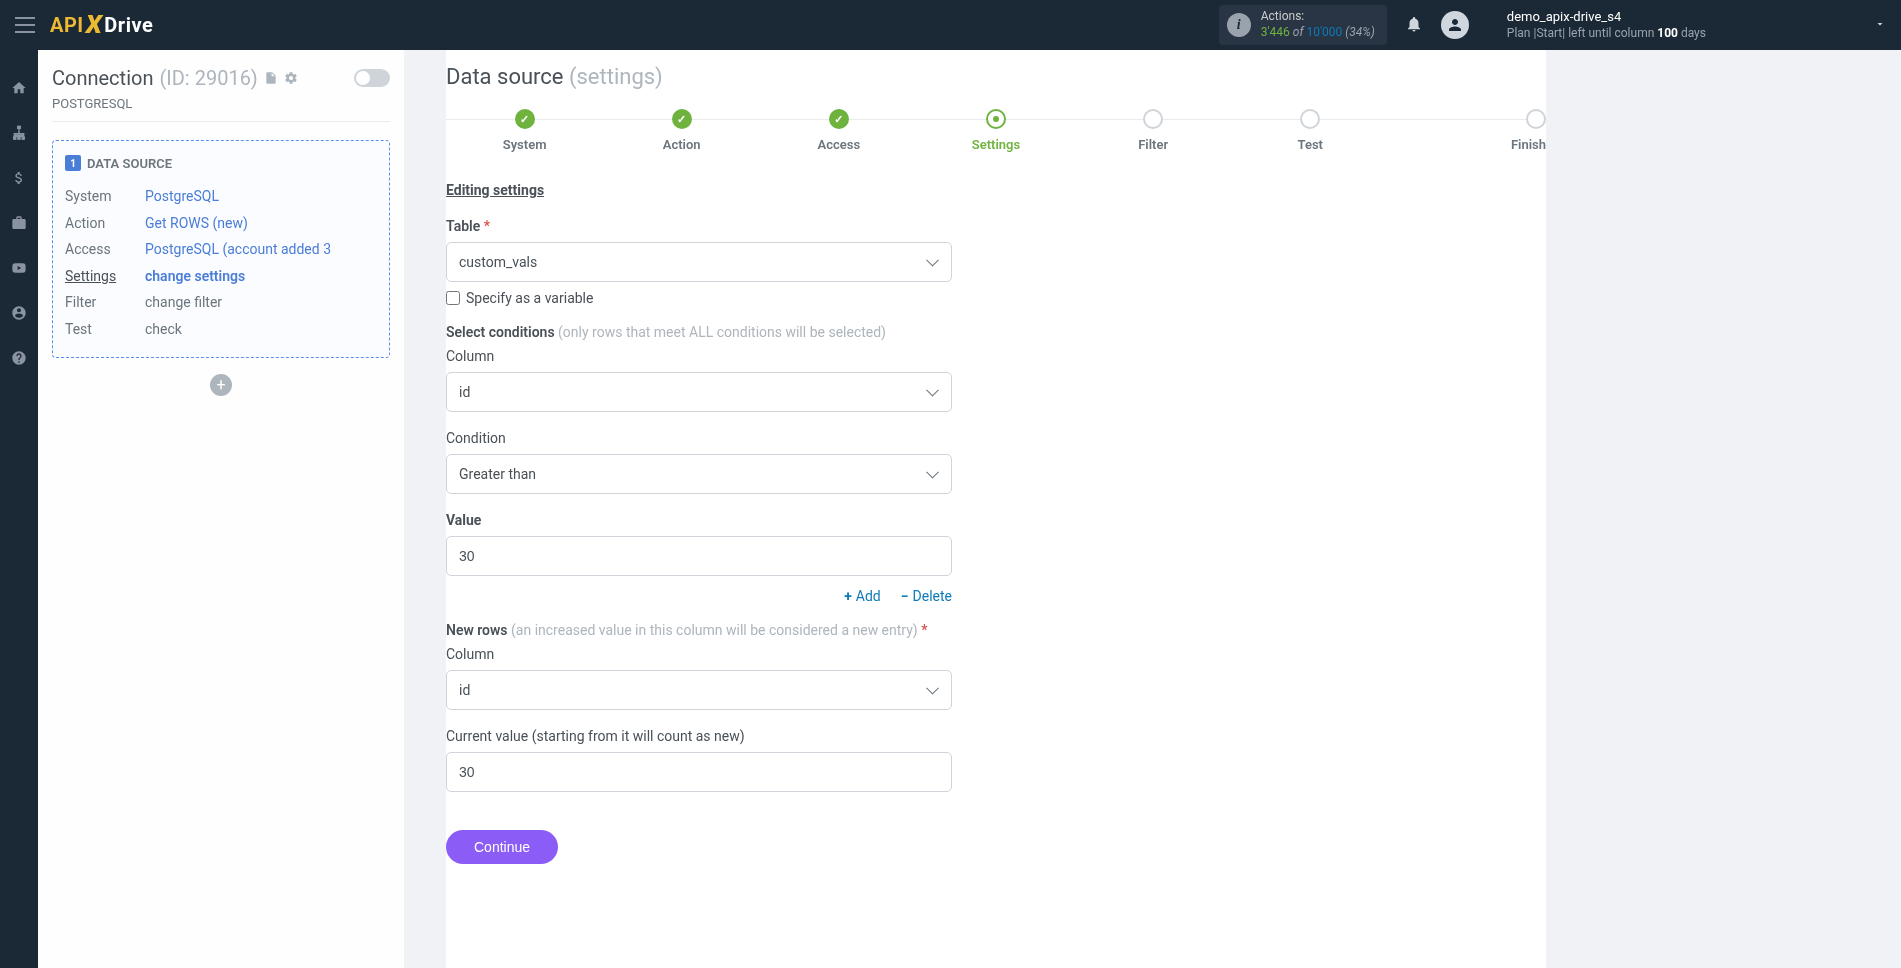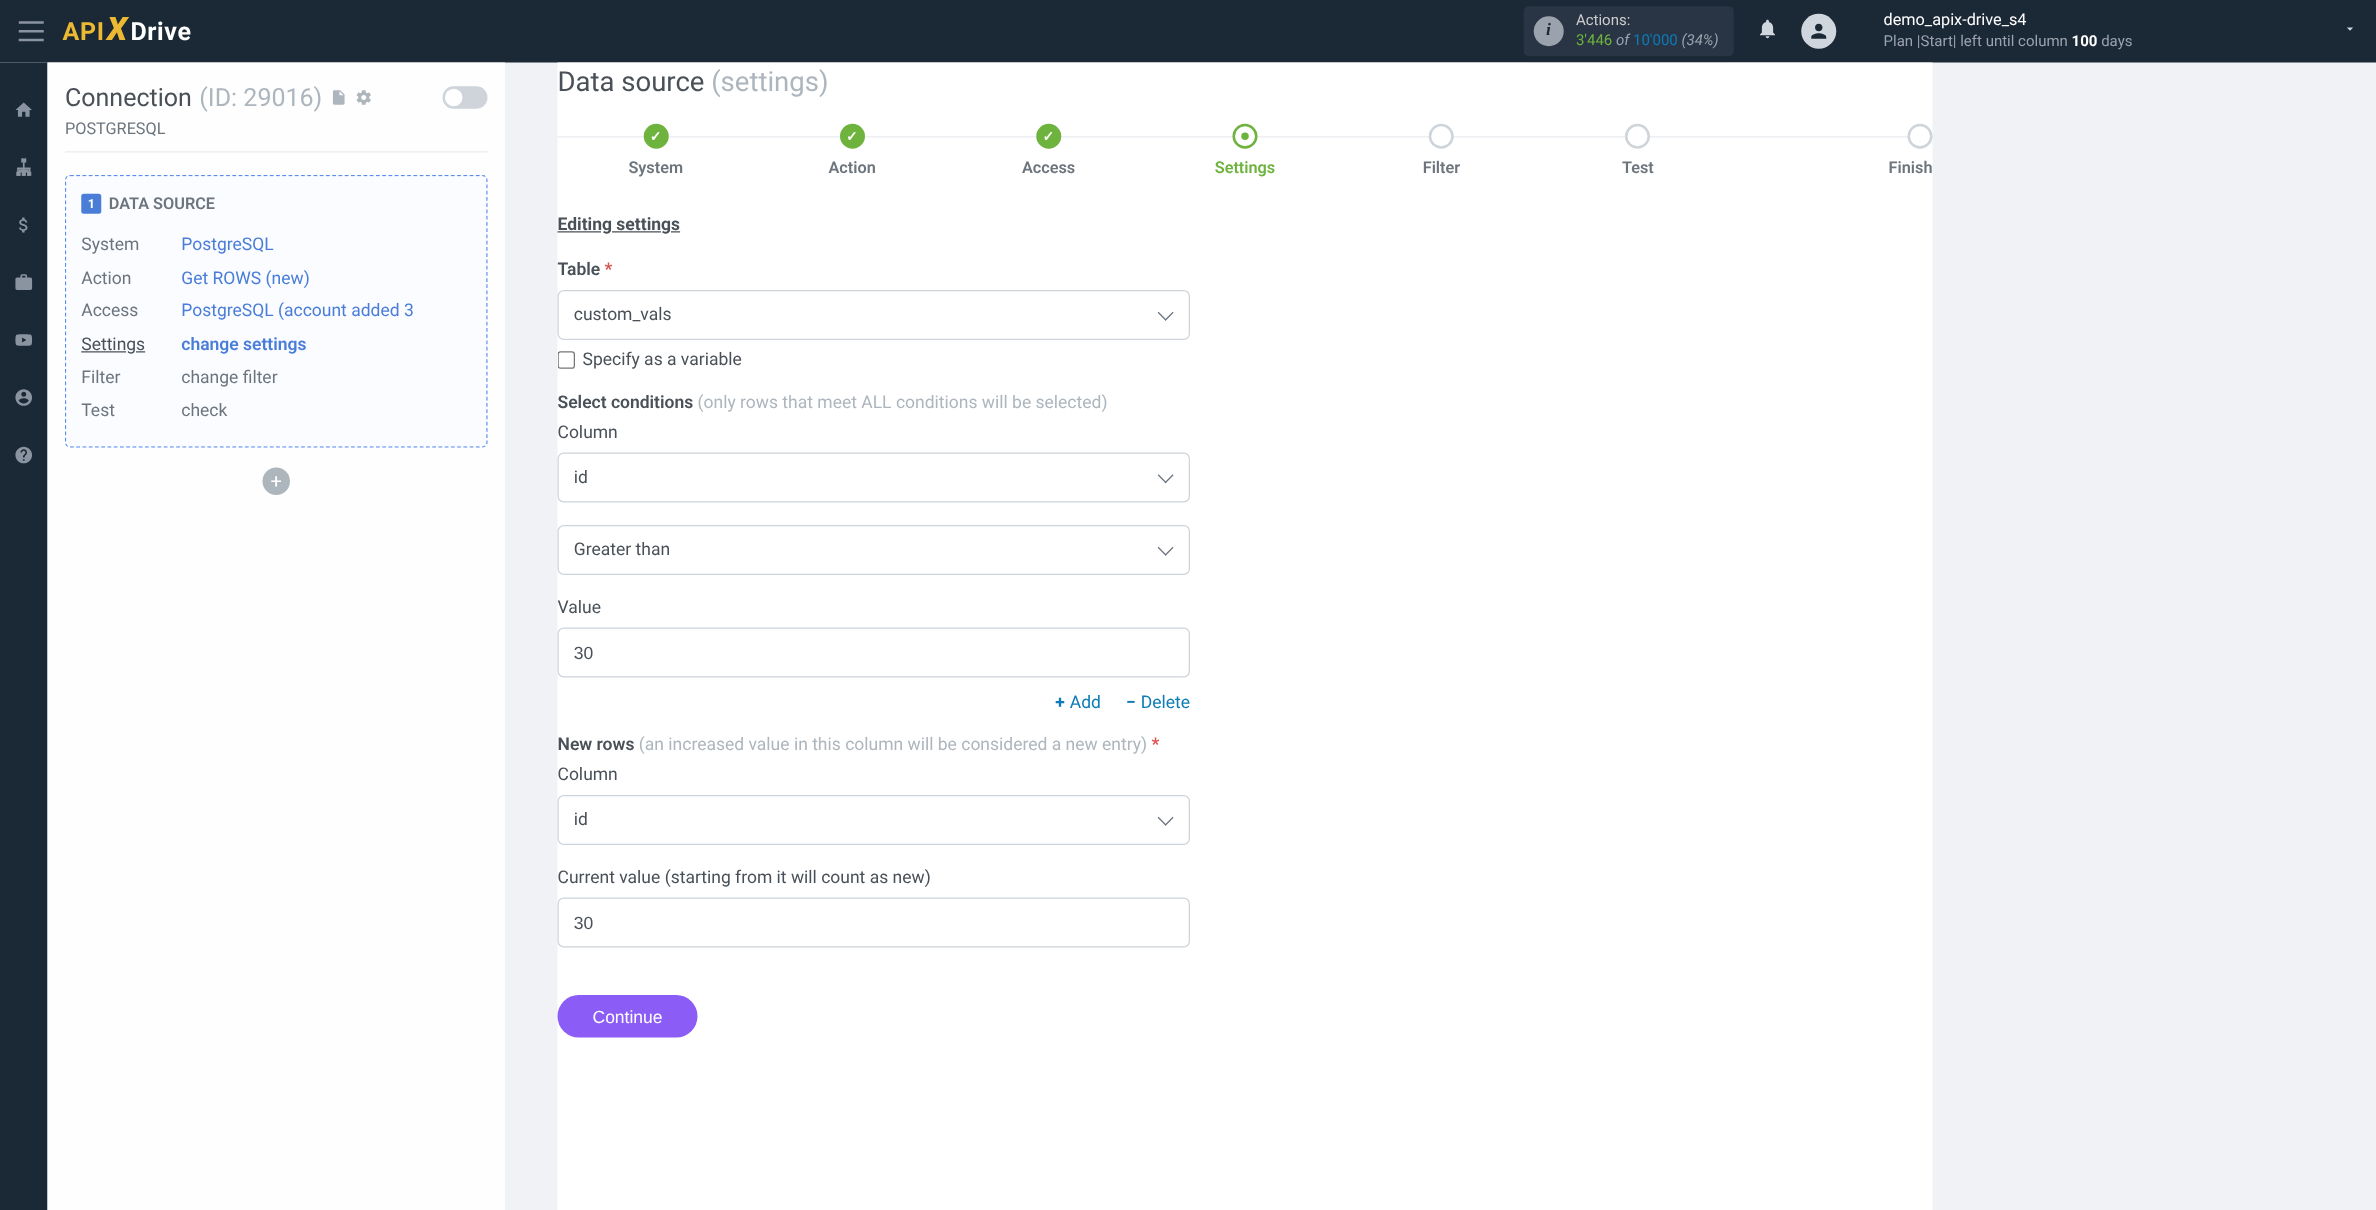--- a/index.html
+++ b/index.html
@@ -46,21 +46,21 @@
 .ds-card-header { display: flex; align-items: center; gap: 6px; color: #6c757d; font-weight: 600; font-size: 13px; margin-bottom: 12px; }
 .ds-badge { background: #4a7dd8; color: #fff; width: 16px; height: 16px; display: inline-flex; align-items: center; justify-content: center; font-size: 10px; border-radius: 2px; font-weight: 700; }
 .ds-row { display: flex; font-size: 14px; line-height: 1.9; }
 .ds-row .k { width: 80px; color: #6c757d; }
 .ds-row .v { color: #4a7dd8; cursor: pointer; flex: 1; overflow: hidden; white-space: nowrap; text-overflow: ellipsis; }
 .ds-row.active .k { text-decoration: underline; color: #495057; }
 .ds-row.active .v { font-weight: 600; color: #4a7dd8; }
 .ds-row .v.muted { color: #6c757d; cursor: pointer; }
 .add-circle { width: 22px; height: 22px; background: #adb5bd; border-radius: 50%; color: #fff; display: flex; align-items: center; justify-content: center; margin: 16px auto 0; cursor: pointer; font-size: 16px; }
 .spacer-col { width: 42px; }
-.main-panel { flex: 1; background: #fff; padding: 4px 0; max-width: 1100px; }
+.main-panel { flex: 1; background: #fff; padding: 14px 0; max-width: 1100px; }
 .main-inner { padding: 0 0 0 0; }
 .main-title { font-size: 22px; color: #495057; margin-bottom: 20px; padding: 0 0 0 0; }
 .main-title .sub { color: #adb5bd; }
 .stepper { display: flex; align-items: flex-start; position: relative; margin-bottom: 30px; }
 .step { flex: 1; display: flex; flex-direction: column; align-items: center; position: relative; }
 .step:first-child { align-items: flex-start; }
 .step:last-child { align-items: flex-end; }
 .step-circle { width: 20px; height: 20px; border-radius: 50%; border: 2px solid #ced4da; background: #fff; display: flex; align-items: center; justify-content: center; z-index: 2; position: relative; }
 .step.done .step-circle { background: #6fb33f; border-color: #6fb33f; }
 .step.done .step-circle::after { content: '✓'; color: #fff; font-size: 11px; font-weight: 700; }
@@ -276,27 +276,28 @@
             <span>Select conditions</span>
             <span class="hint">(only rows that meet ALL conditions will be selected)</span>
           </label>
           <label class="form-label" style="font-weight:400; margin-top:4px;">Column</label>
           <div class="select">
             <span>id</span>
           </div>
         </div>
 
         <div class="form-group">
+          <label class="form-label" style="font-weight:400;">Condition</label>
           <div class="select">
             <span>Greater than</span>
           </div>
         </div>
 
         <div class="form-group">
-          <label class="form-label" style="font-weight:400;">Value</label>
+          <label class="form-label" style="font-weight:700;">Value</label>
           <div class="input">
             <input type="text" value="30" style="">
           </div>
         </div>
 
         <div class="add-delete">
           <a>
               <span style="font-weight:700;">+</span> 
               <span>Add</span>
             </a>

